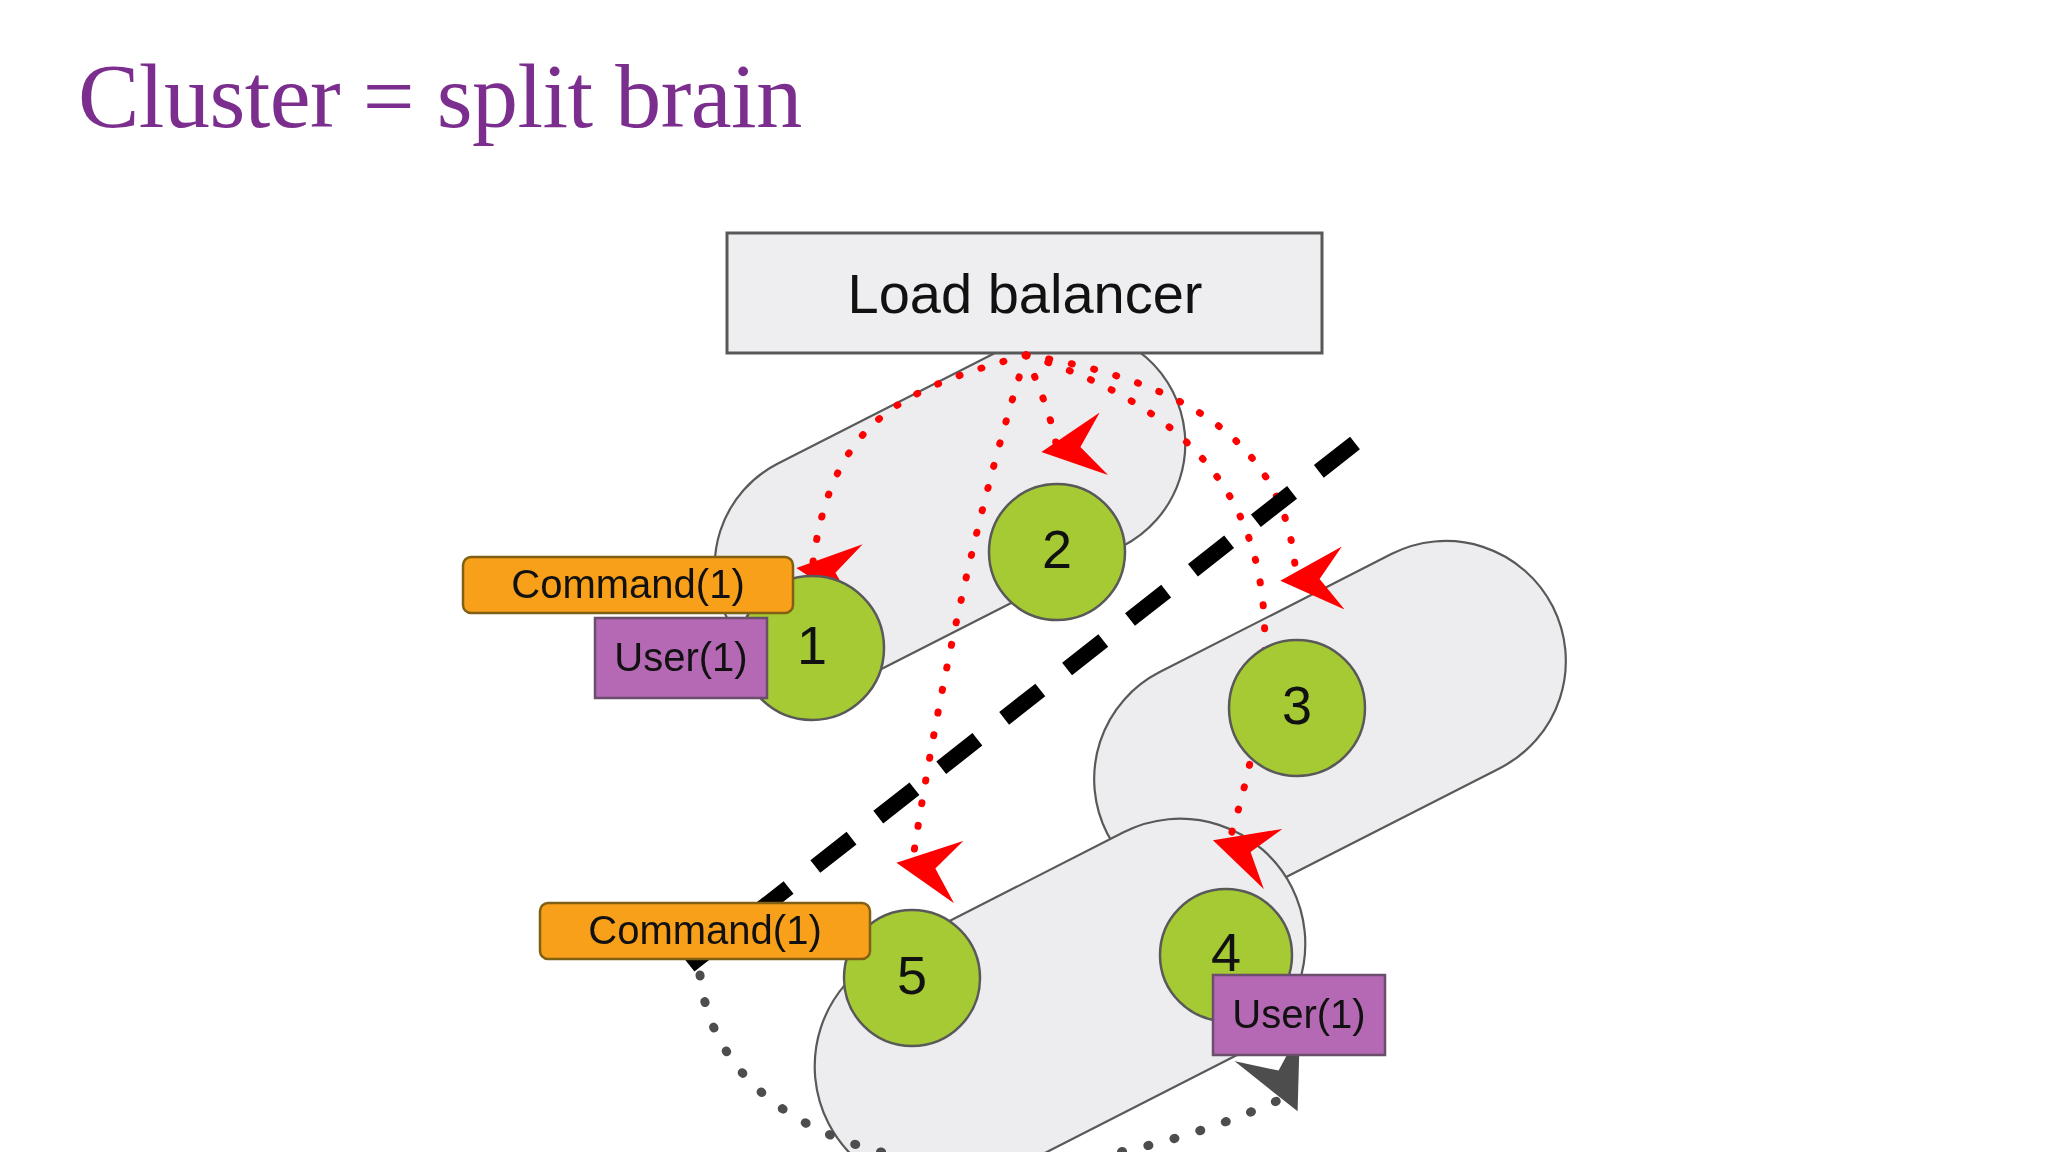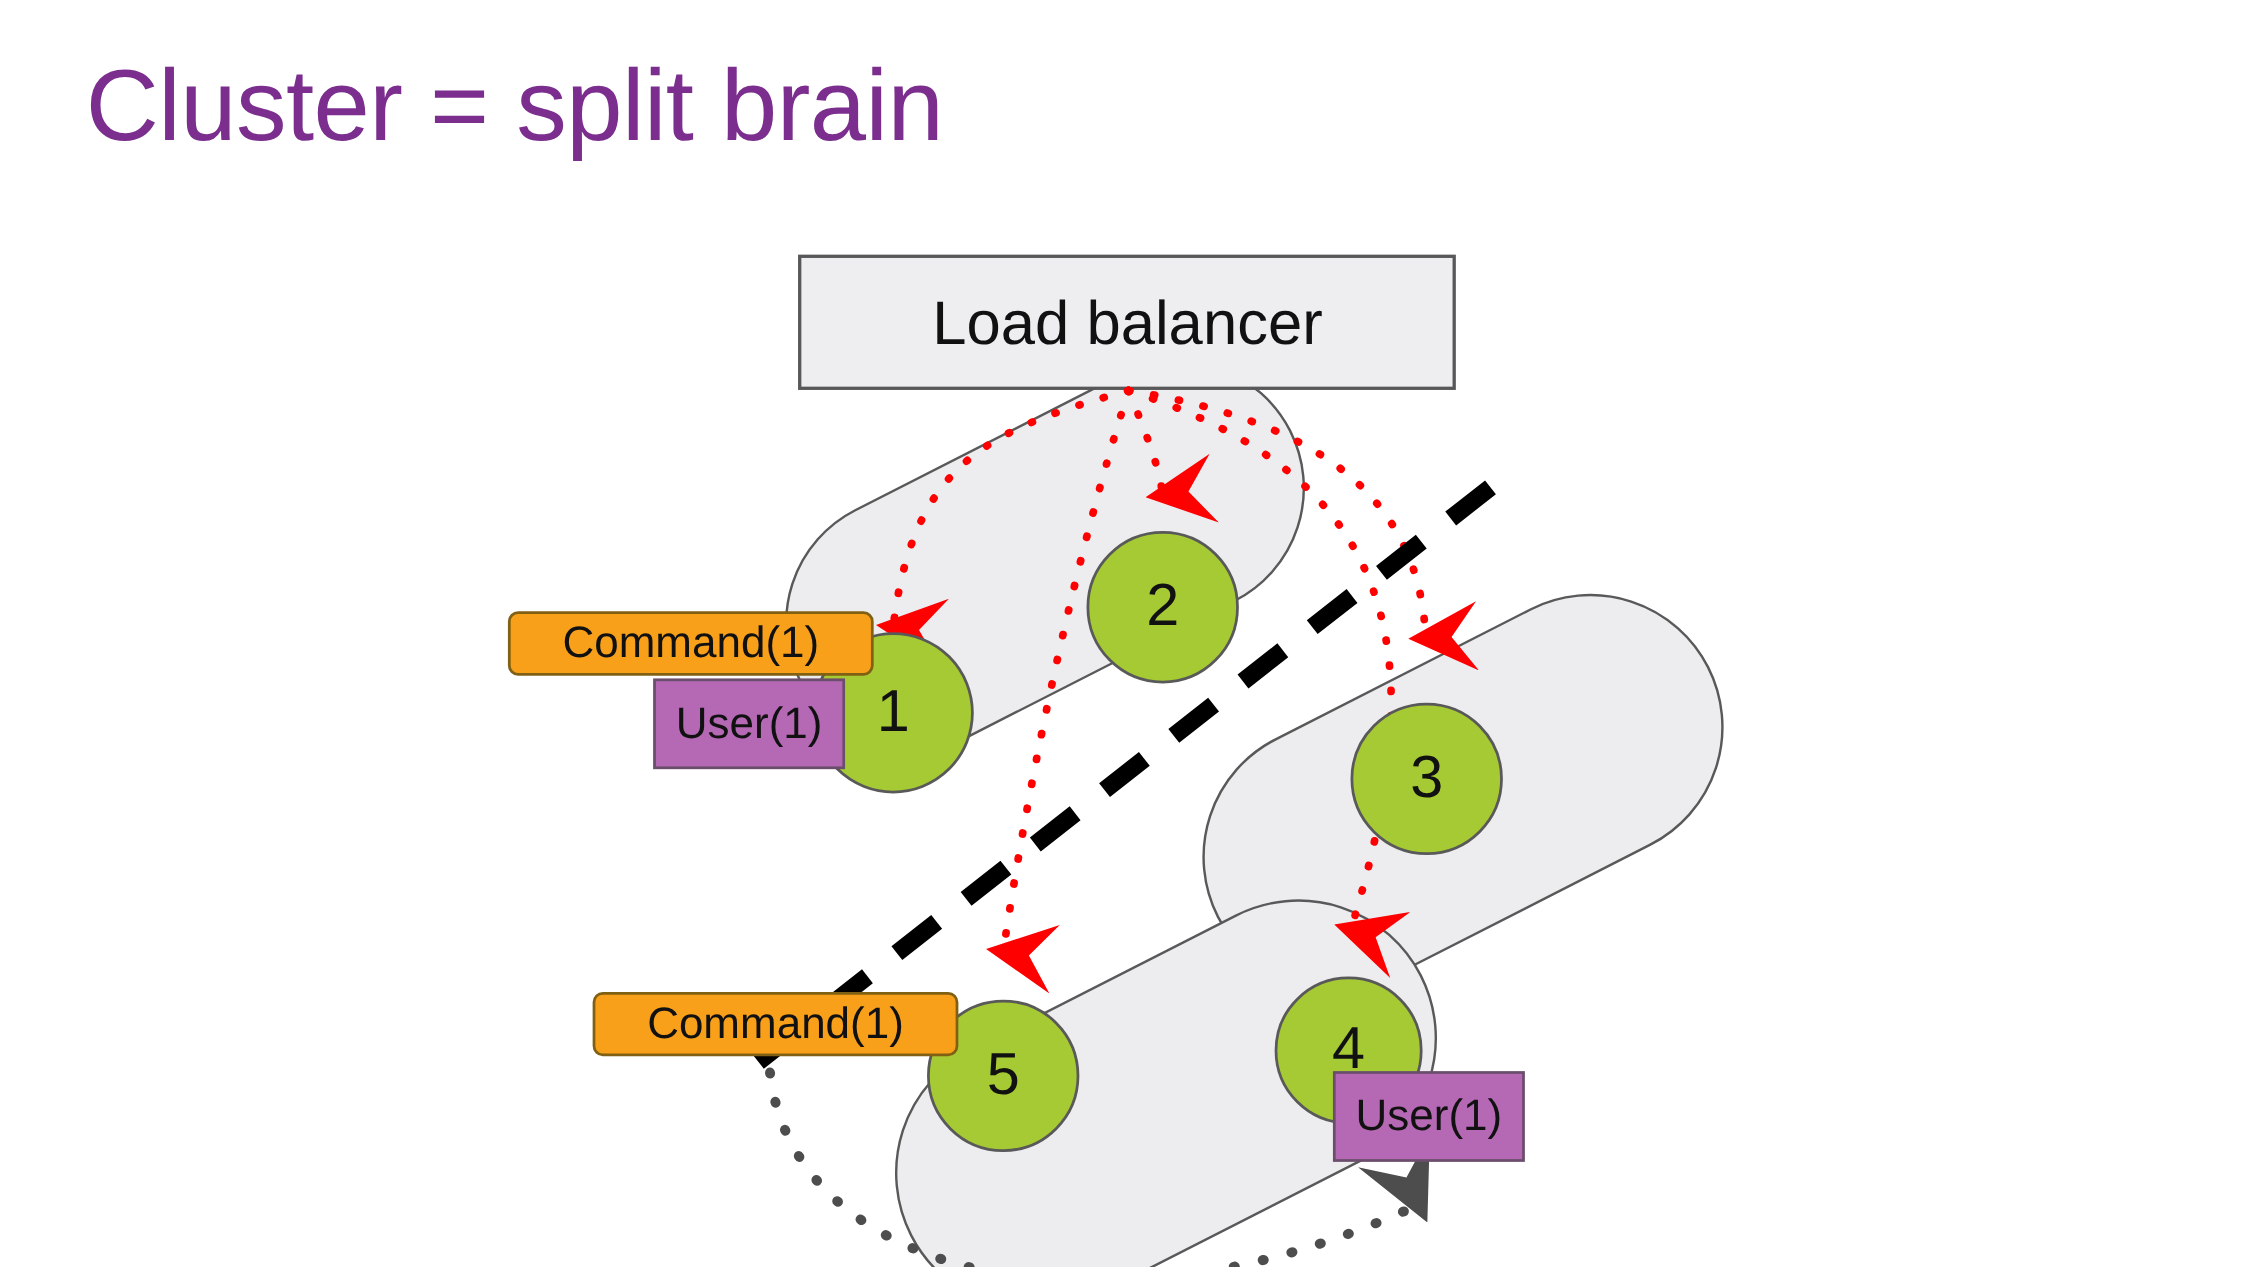--- a/index.html
+++ b/index.html
@@ -19,21 +19,21 @@
     height: 1152px;
     background: #ffffff;
   }
   #slide-title {
     position: absolute;
     left: 78px;
     top: 48px;
     font-size: 92px;
     line-height: 1.05;
     color: #7B2E8E;
-    font-family: Liberation Sans, sans-serif;
+    font-family: Liberation Serif, serif;
     font-weight: 400;
     letter-spacing: -0.5px;
     white-space: nowrap;
   }
   #diagram {
     position: absolute;
     left: 0;
     top: 0;
     width: 2048px;
     height: 1152px;

